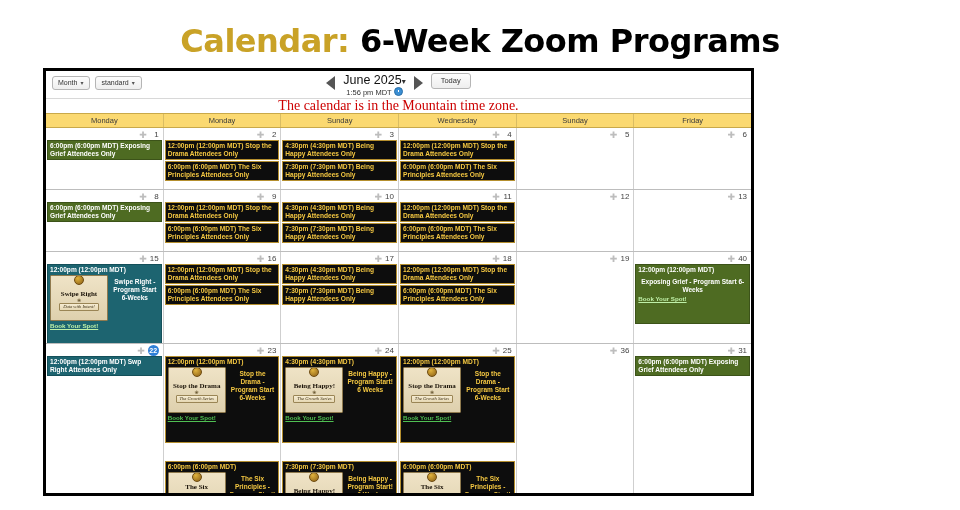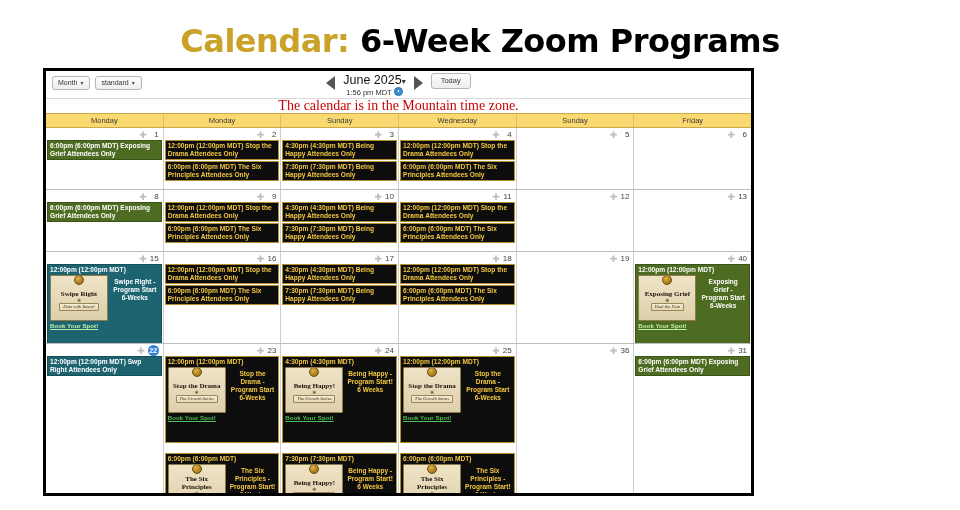--- a/index.html
+++ b/index.html
@@ -129,21 +129,21 @@
   .ev{
     margin-bottom:1px;padding:1px 2px;font-size:6.6px;line-height:8px;
     font-weight:bold;cursor:pointer;box-sizing:border-box;
   }
   .ev-black{background:#0d0d0d;color:#f5c842;border:1px solid #b58f2e;}
   .ev-green{background:#4e6b22;color:#ffffff;border:1px solid #3c5319;}
   .ev-teal{background:#1d6470;color:#ffffff;border:1px solid #14505a;}
 
   
   .ev-media{
-    margin-bottom:10px;border:1px solid #b58f2e;cursor:pointer;
+    margin-bottom:18px;border:1px solid #b58f2e;cursor:pointer;
     box-sizing:border-box;padding:1px 2px 20px;
   }
   .ev-media.bg-black{background:#0d0d0d;}
   .ev-media.bg-green{background:#4e6b22;border-color:#3c5319;}
   .ev-media.bg-teal{background:#1d6470;border-color:#14505a;}
   .ev-media .ev-time{font-size:6.6px;font-weight:bold;line-height:8px;}
   .bg-black .ev-time{color:#f5c842;}
   .bg-green .ev-time,.bg-teal .ev-time{color:#ffffff;}
 
   .ev-body{display:flex;gap:3px;align-items:flex-start;margin-top:1px;}
@@ -412,26 +412,20 @@
             </div>
             <div class="daycell w-media">
               <div class="daynum-row">
                 <span class="plus-ico">✚</span>
                 <span class="daynum">40</span>
               </div>
               <div class="events">
                 <div class="ev-media bg-green">
                   <div class="ev-time">12:00pm (12:00pm MDT)</div>
                   <div class="ev-body">
-                    <div class="scroll">
-                      <div class="seal"></div>
-                      <div class="scroll-title">Exposing Grief</div>
-                      <div class="sprig">❀</div>
-                      <div class="tagline">Heal the Pain</div>
-                    </div>
                     <div class="ev-title">Exposing Grief - Program Start 6-Weeks</div>
                   </div>
                   <a class="book-link">Book Your Spot!</a>
                 </div>
               </div>
             </div>
           </div>
           <div class="week">
             <div class="daycell w-tall">
               <div class="daynum-row">

